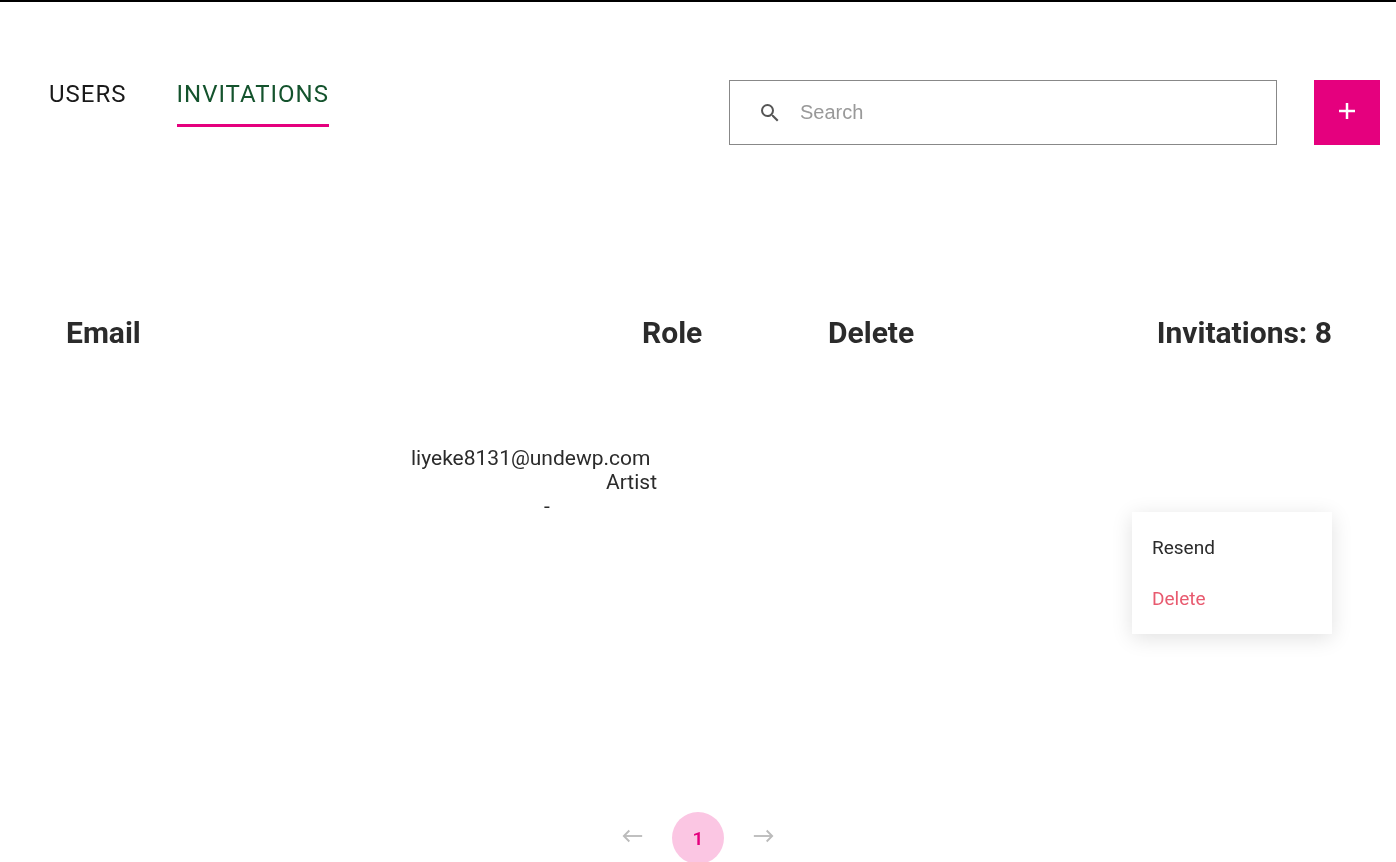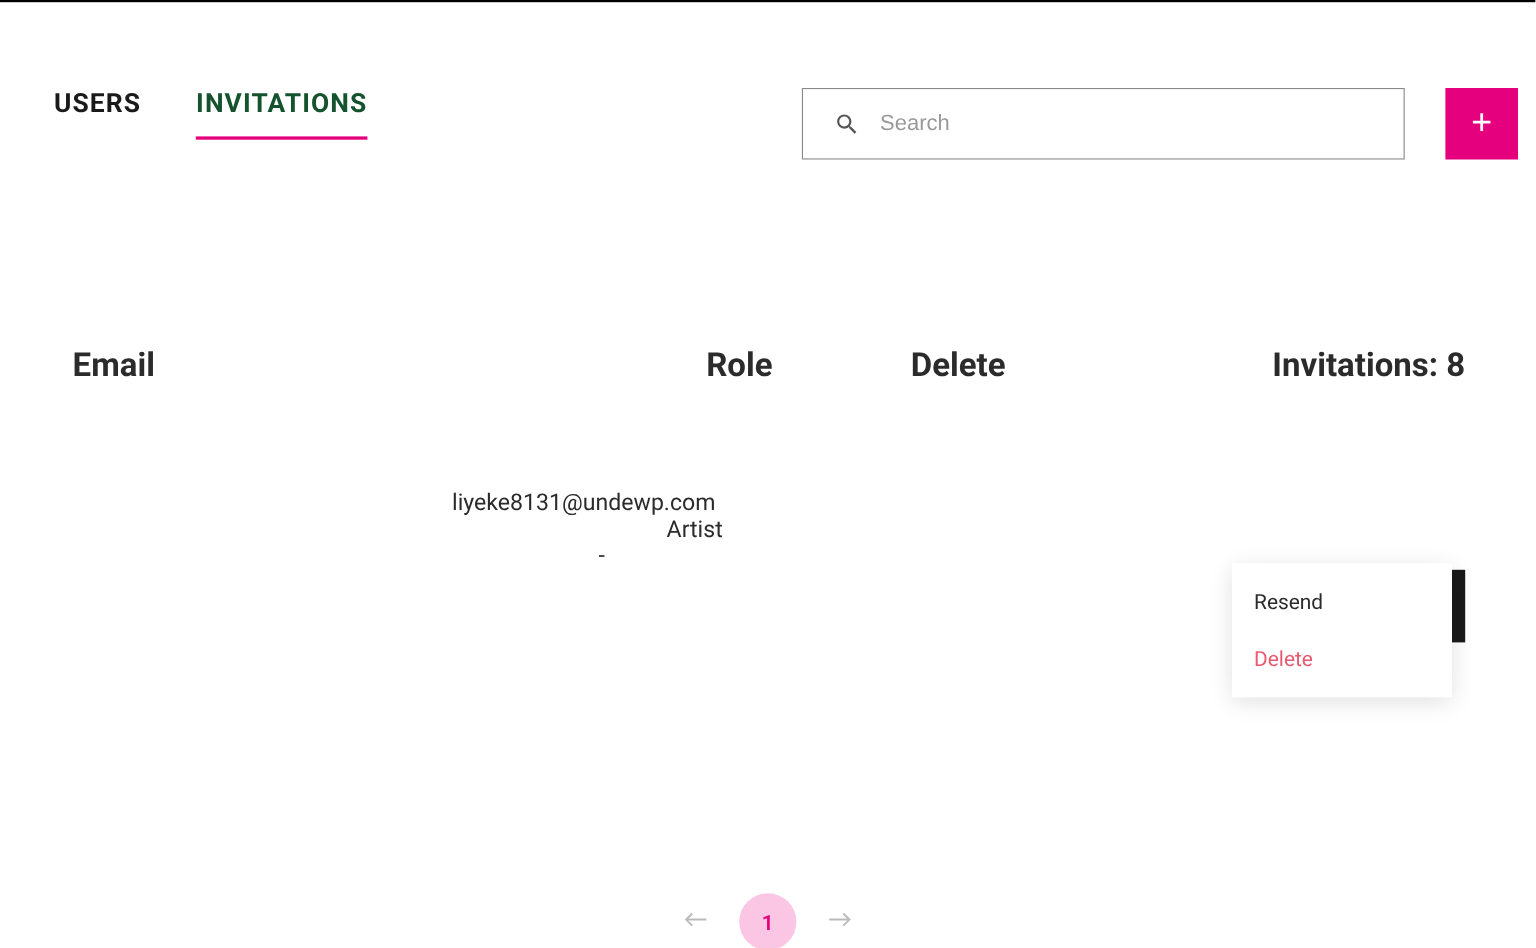--- a/index.html
+++ b/index.html
@@ -25,21 +25,21 @@
       padding: 78px 16px 0 49px;
       gap: 20px;
     }
     .tabs {
       display: flex;
       gap: 50px;
       flex: 1;
     }
     .tab {
       font-size: 24px;
-      font-weight: 700;
+      font-weight: 400;
       letter-spacing: 1px;
       color: #1a1a1a;
       cursor: pointer;
       padding-bottom: 16px;
       border-bottom: 3px solid transparent;
       text-align: right;
     }
     .tab.active {
       color: #14532d;
       border-bottom: 3px solid #e5007e;
@@ -135,21 +135,21 @@
     }
     .dot {
       width: 5px;
       height: 5px;
       border-radius: 50%;
       background: #fff;
     }
     .dropdown-menu {
       position: absolute;
       top: 66px;
-      right: 12px;
+      right: 0;
       width: 200px;
       background: #fff;
       box-shadow: 0 4px 20px rgba(0,0,0,0.12);
       padding: 10px 0;
     }
     .dropdown-item {
       padding: 14px 20px;
       font-size: 19px;
       cursor: pointer;
       color: #2b2b2b;

